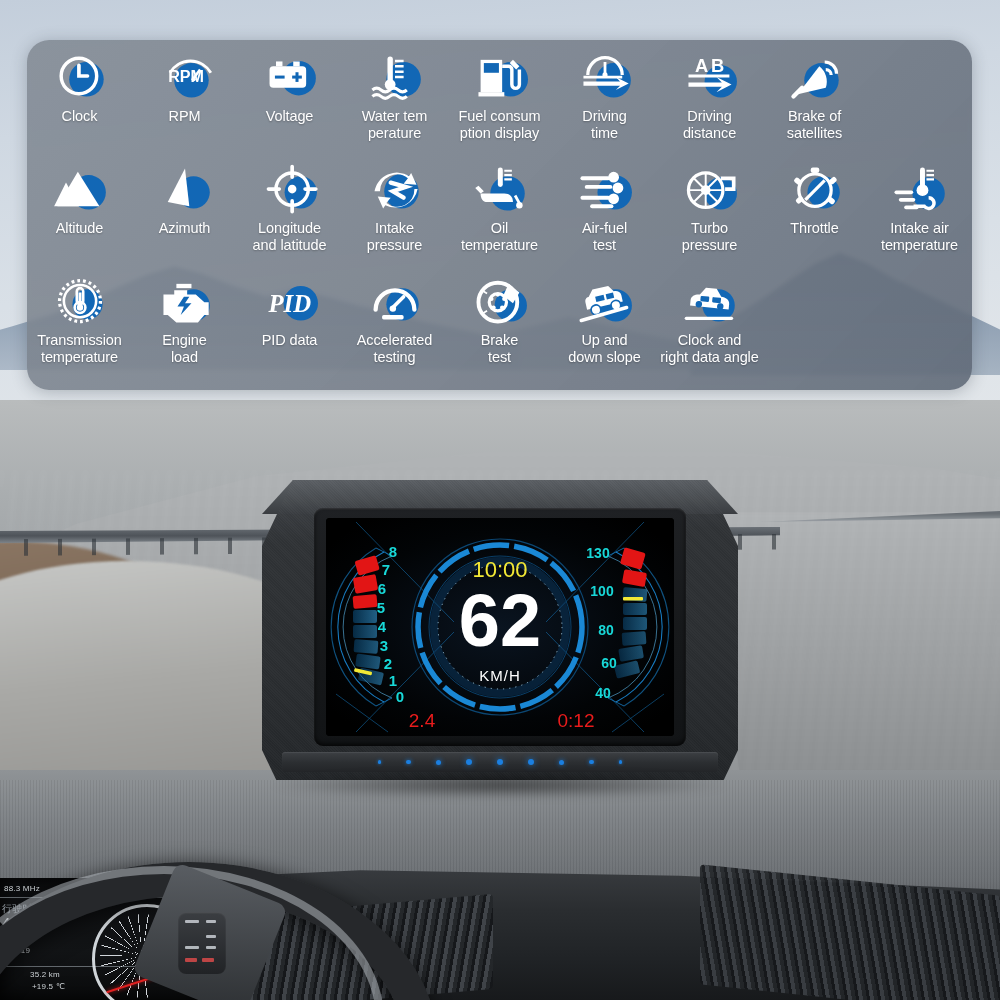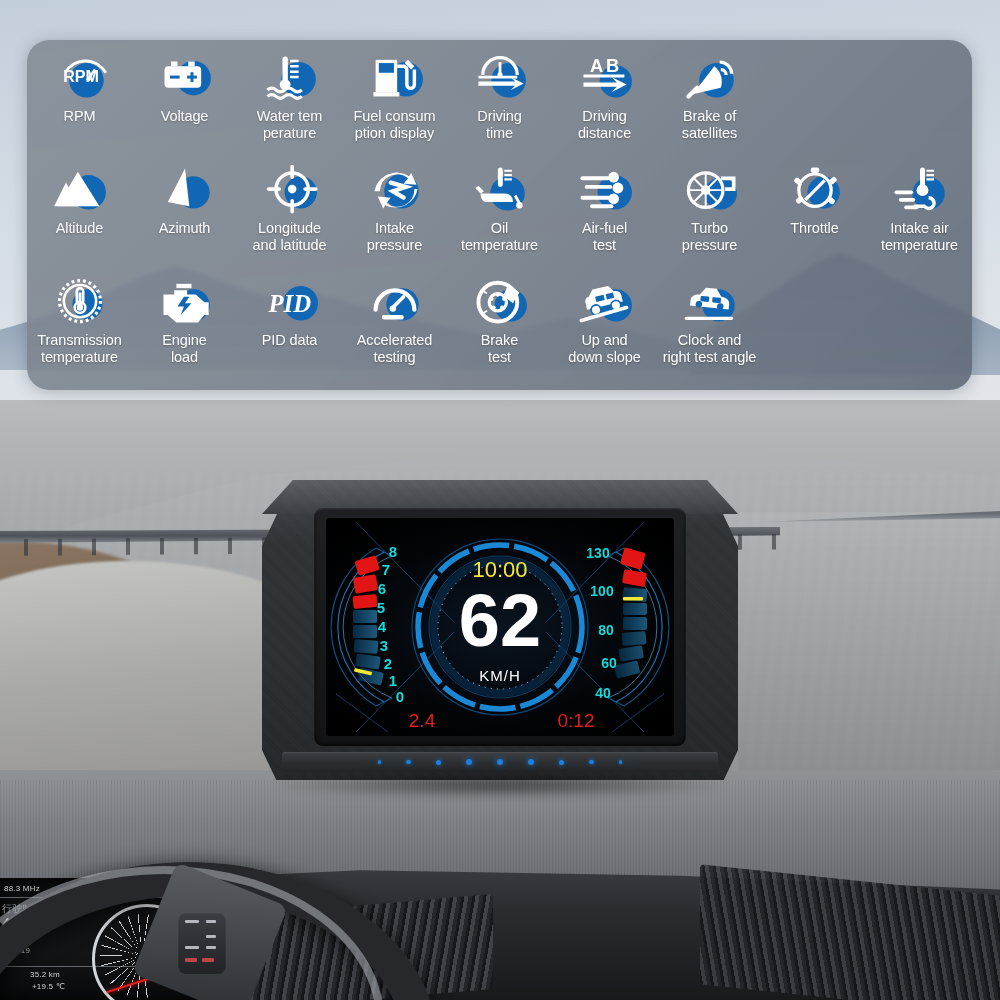--- a/index.html
+++ b/index.html
@@ -301,20 +301,30 @@
       <div class="wb" style="left:24px;top:46px;width:12px;height:4px;background:#d84a4a;"></div>
     </div>
   </div>
 
   <div class="panel">
     <div class="grid" id="feature-grid">
         <div class="row row-h row-1">
           <div class="cell">
             <div class="ic">
               <svg viewBox="0 0 52 46">
+                <circle cx="32" cy="26" r="16" fill="#1267b5"></circle>
+                <circle cx="25" cy="23" r="16.5" fill="none" stroke="#ffffff" stroke-width="3.2"></circle>
+    <path d="M25 13v10h8" stroke="#ffffff" stroke-width="3.4" fill="none" stroke-linecap="round"></path>
+              </svg>
+            </div>
+            <div class="lbl">Clock</div>
+          </div>
+          <div class="cell">
+            <div class="ic">
+              <svg viewBox="0 0 52 46">
                 <circle cx="32" cy="27" r="16" fill="#1267b5"></circle>
                 <path d="M12 20 A22 22 0 0 1 50 20" fill="none" stroke="#ffffff" stroke-width="2.6"></path>
     <path d="M40 17l-6 8" stroke="#ffffff" stroke-width="2.4"></path>
                 <circle cx="34" cy="26" r="2" fill="#ffffff"></circle>
     <text x="27" y="29" fill="#ffffff" font-family="Liberation Sans, sans-serif" font-size="15" font-weight="bold" text-anchor="middle">RPM</text>
               </svg>
             </div>
             <div class="lbl">RPM</div>
           </div>
           <div class="cell">
@@ -668,21 +678,21 @@
       <rect x="17" y="20" width="8" height="5" rx="1" fill="#1267b5"></rect>
                   <rect x="28" y="20" width="8" height="5" rx="1" fill="#1267b5"></rect>
       <circle cx="16" cy="28" r="3" fill="#1267b5"></circle>
                   <circle cx="36" cy="28" r="3" fill="#1267b5"></circle>
     </g>
     <path d="M4 40h42" stroke="#ffffff" stroke-width="3" stroke-linecap="round"></path>
               </svg>
             </div>
             <div class="lbl">
               <div>Clock and</div>
-              <div>right test angle</div>
+              <div>right data angle</div>
             </div>
           </div>
         </div>
       </div>
   </div>
 
   <div class="device">
     <div class="dev-body"></div>
     <div class="dev-topbevel"></div>
     <div class="dev-texture"></div>

